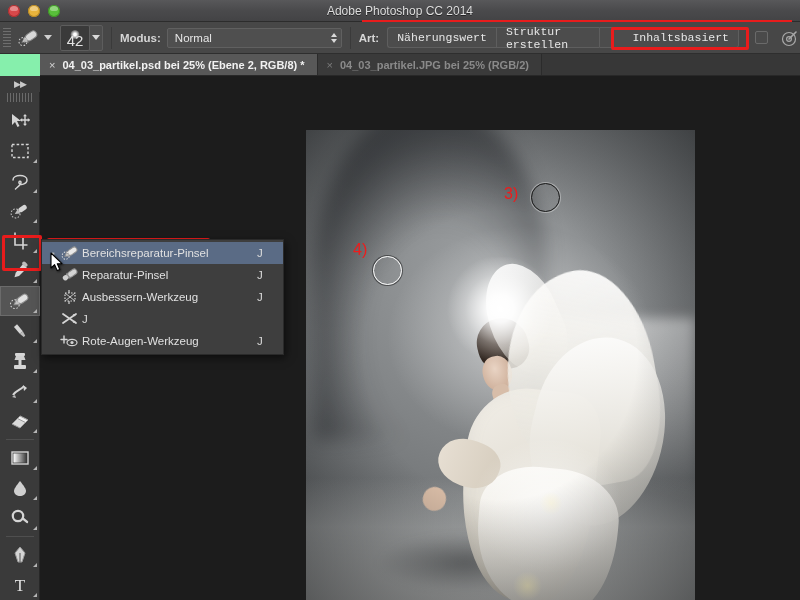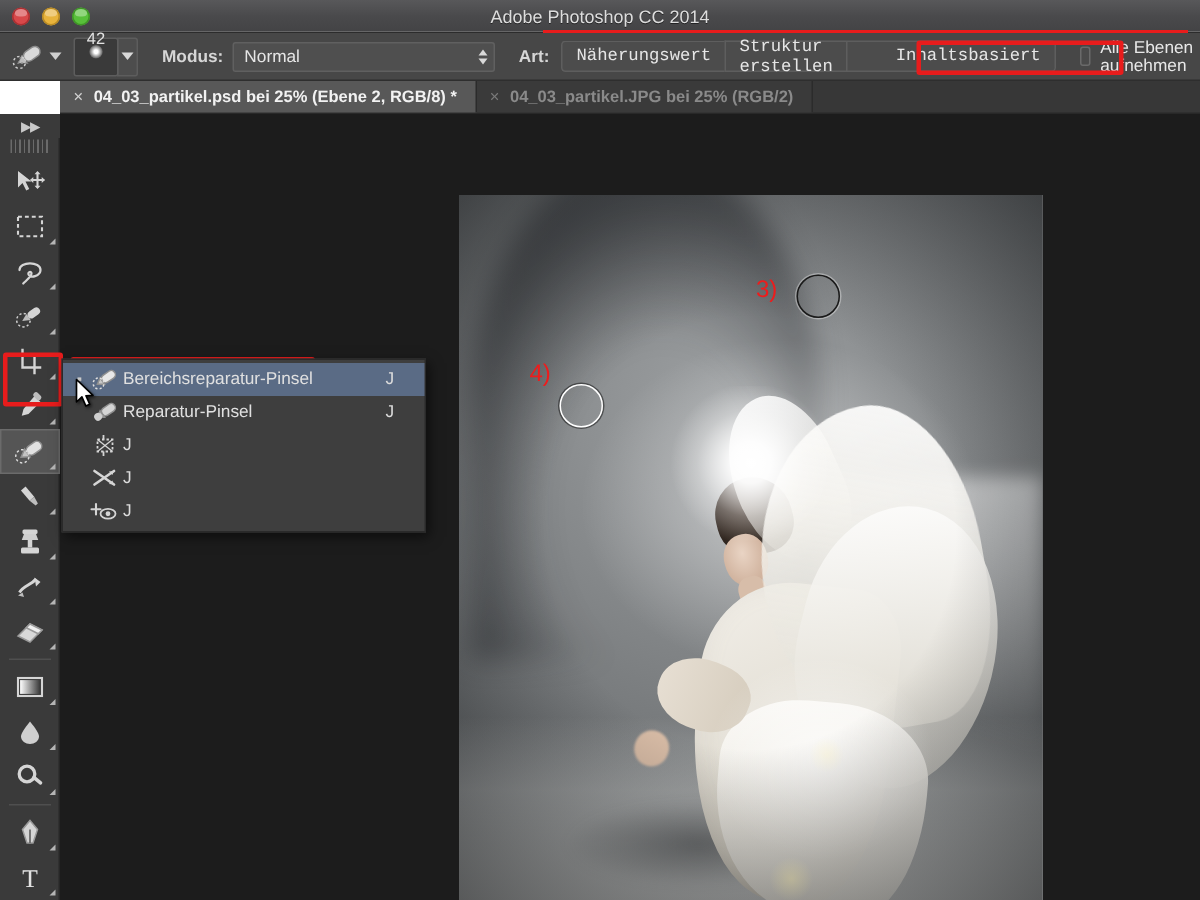--- a/index.html
+++ b/index.html
@@ -5,21 +5,21 @@
   * { box-sizing: border-box; margin: 0; padding: 0; }
   html, body {
     width: 800px; height: 600px;
     overflow: hidden;
     background: #1e1e1e;
     font-family: "Liberation Sans", sans-serif;
   }
   #app {
     position: relative;
     width: 800px; height: 600px;
-    background: #ffffff;
+    background: #86efac;
   }
 
   
   .titlebar {
     position: absolute; left: 0; top: 0; width: 800px; height: 22px;
     background: linear-gradient(to bottom, #58585a 0%, #4a4a4c 50%, #434345 100%);
     border-bottom: 1px solid #2c2c2c;
   }
   .traffic {
     position: absolute; top: 5px; left: 8px;
@@ -68,22 +68,22 @@
     background: #3a3a3a;
     border: 1px solid #5d5d5d; border-radius: 2px;
     position: relative;
   }
   .brush-dot {
     position: absolute; left: 50%; top: 4px; transform: translateX(-50%);
     width: 9px; height: 9px; border-radius: 50%;
     background: radial-gradient(circle, #fff 20%, rgba(255,255,255,0.1) 75%);
   }
   .brush-num {
-    position: absolute; left: 0; right: 0; bottom: 18px;
-    text-align: center; font-size: 11px; color: #e2e2e2;
+    position: absolute; left: 0; right: 0; bottom: 1px;
+    text-align: center; font-size: 15px; color: #e2e2e2;
   }
   .brush-drop {
     width: 14px; height: 26px; margin-left: -1px;
     background: #4d4d4d; border: 1px solid #5d5d5d; border-radius: 0 2px 2px 0;
     display: flex; align-items: center; justify-content: center;
   }
   .sep-v { width: 1px; height: 22px; background: #3a3a3a; margin: 0 8px; }
   .ob-label { font-size: 11.5px; color: #d6d6d6; margin-right: 6px; font-weight: bold; }
   .combo {
     height: 20px; min-width: 175px;
@@ -418,21 +418,20 @@
 
     <div class="ob-label">Art:</div>
     <div class="seg-group">
       <div class="seg">Näherungswert</div>
       <div class="seg">Struktur erstellen</div>
       <div class="seg">Inhaltsbasiert</div>
     </div>
 
     <div class="allayers">
       <div class="cbox"></div>
-      <div class="cbox-label">Alle Ebenen aufnehmen</div>
     </div>
 
     <div class="preset-icon">
       <svg width="20" height="20" viewBox="0 0 20 20">
         <circle cx="9" cy="11" r="6.5" fill="none" stroke="#c9c9c9" stroke-width="1.2"></circle>
         <circle cx="9" cy="11" r="2.4" fill="none" stroke="#c9c9c9" stroke-width="1.2"></circle>
         <path d="M9 11 L16 4" stroke="#c9c9c9" stroke-width="1.6" stroke-linecap="round"></path>
       </svg>
     </div>
   </div>
@@ -654,20 +653,21 @@
     </div>
     <div class="fl-item">
       <span class="fl-bullet"></span>
       <span class="fl-icon">
         <svg width="20" height="16" viewBox="0 0 20 16">
           <path d="M5 4 h10 v8 h-10 z" fill="none" stroke="#d5d5d5" stroke-width="1.2" stroke-dasharray="1.6 1.4"></path>
           <path d="M5 4 l10 8 M15 4 l-10 8" stroke="#d5d5d5" stroke-width="0.9"></path>
           <path d="M9 1 v3 M9 12 v3" stroke="#d5d5d5" stroke-width="1.2"></path>
         </svg>
       </span>
+      <span class="fl-label">Ausbessern-Werkzeug</span>
       <span class="fl-key">J</span>
     </div>
     <div class="fl-item">
       <span class="fl-bullet"></span>
       <span class="fl-icon">
         <svg width="20" height="16" viewBox="0 0 20 16">
           <path d="M3 3 L16 12 M16 3 L3 12" stroke="#d5d5d5" stroke-width="1.8" stroke-linecap="round"></path>
           <path d="M16 3 l-3.4 .3 l2.3 2.3z M16 12 l-3.4 -.3 l2.3 -2.3z" fill="#d5d5d5"></path>
         </svg>
       </span>
@@ -675,20 +675,21 @@
     </div>
     <div class="fl-item">
       <span class="fl-bullet"></span>
       <span class="fl-icon">
         <svg width="20" height="16" viewBox="0 0 20 16">
           <path d="M4 3 v7 M1 6.5 h6" stroke="#d5d5d5" stroke-width="1.4" stroke-linecap="round"></path>
           <ellipse cx="12" cy="9.5" rx="5" ry="3.2" fill="none" stroke="#d5d5d5" stroke-width="1.2"></ellipse>
           <circle cx="12" cy="9.5" r="1.6" fill="#d5d5d5"></circle>
         </svg>
       </span>
+      <span class="fl-label">Rote-Augen-Werkzeug</span>
       <span class="fl-key">J</span>
     </div>
   </div>
 
   <div class="redbox" id="rb-menuitem"></div>
   <div class="annot" id="an-1">1)</div>
 
   <div class="cursor-arrow">
     <svg width="16" height="22" viewBox="0 0 16 22">
       <path d="M1 1 L1 16 L4.6 12.6 L7.2 18.6 L9.8 17.5 L7.3 11.8 L12 11.6 Z" fill="#ffffff" stroke="#000000" stroke-width="1.1" stroke-linejoin="round"></path>

